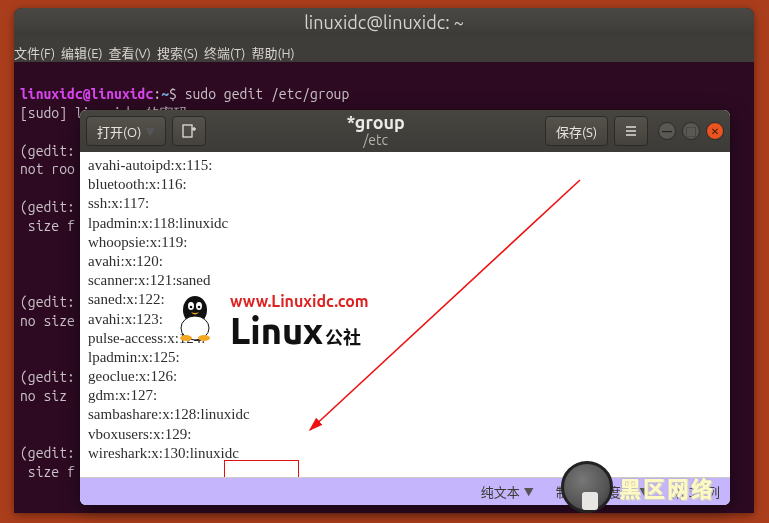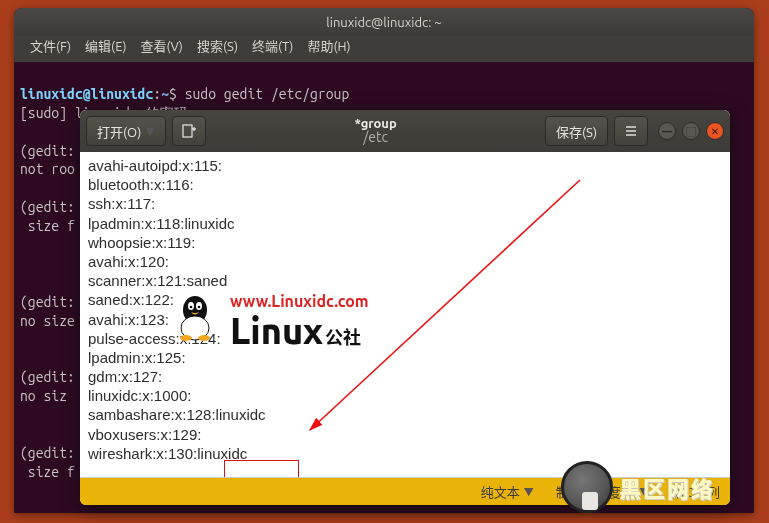--- a/index.html
+++ b/index.html
@@ -15,36 +15,36 @@
     position: absolute; left: 14px; top: 8px;
     width: 740px; height: 505px;
     background: #2d0a22;
     border-radius: 8px 8px 0 0;
     box-shadow: 0 2px 8px rgba(0,0,0,.4);
     overflow: hidden;
   }
   .term-titlebar {
     height: 28px; background: linear-gradient(#4a4845,#3c3b37);
     display: flex; align-items: center; justify-content: center;
-    color: #d7d3cf; font-size: 13px;
+    color: #d7d3cf; font-size: 18px;
     position: relative;
   }
   .term-menubar {
     height: 26px; background: #3f3d39;
-    display: flex; align-items: flex-start; padding: 0 16px; gap: 14px;
+    display: flex; align-items: flex-end; padding: 0 0; gap: 6px;
     color: #d7d3cf; font-size: 13px;
   }
   .term-menubar span { cursor: default; }
   .term-body {
     font-family: "Ubuntu Mono","DejaVu Sans Mono",monospace;
     font-size: 14px; line-height: 1.35;
     color: #c9c2c6; padding: 4px 6px;
     white-space: pre;
   }
-  .prompt-user { color: #7dd3fc; font-weight: bold; }
+  .prompt-user { color: #d946ef; font-weight: bold; }
   .prompt-sep  { color: #c9c2c6; }
   .prompt-path { color: #729fcf; font-weight: bold; }
   
   .gedit-window {
     position: absolute; left: 80px; top: 110px;
     width: 650px; height: 395px;
     background: #f6f5f4; border-radius: 6px;
     box-shadow: 0 4px 18px rgba(0,0,0,.5);
     overflow: hidden;
     display: flex; flex-direction: column;
@@ -58,39 +58,39 @@
     height: 30px; padding: 0 10px;
     background: linear-gradient(#55524c,#45423d);
     border: 1px solid #2b2a27; border-radius: 4px;
     display: flex; align-items: center; gap: 4px;
     color: #e6e4e1; font-size: 13px;
     cursor: pointer;
     justify-content: center;
   }
   .iconbox { width:34px; justify-content:center; padding:0; }
   .gedit-title { flex:1; text-align:center; line-height:1.1; }
-  .gedit-title .main { font-weight:bold; font-size:13px; color:#eceae7;}
+  .gedit-title .main { font-weight:bold; font-size:18px; color:#eceae7;}
   .gedit-title .sub { font-size:14px; color:#b4b0aa;}
   .winctrl { display:flex; gap:6px; margin-left:4px;}
   .wc { width:18px; height:18px; border-radius:50%; background:#5a5853;
         border:1px solid #2b2a27; display:flex;align-items:center;justify-content:center;
         color:#24231f; font-size:10px; cursor:pointer;}
   .wc.close{ background:#e95420; color:#3b1608;}
   .gedit-body {
     flex:1; background:#ffffff;
-    font-family: Liberation Sans, sans-serif;
+    font-family: Liberation Serif, serif;
     font-size:15px; line-height:1.28; color:#2e2e2e;
     padding: 4px 8px 4px 8px; position:relative; overflow:hidden;
   }
   .gedit-body .line { white-space:pre; }
   .highlight-box {
     position:absolute; border:1px solid #d11; pointer-events:none;
   }
   .gedit-status {
-    height:28px; background:#eab308; border-top:1px solid #cfcbc5;
+    height:28px; background:#c4b5fd; border-top:1px solid #cfcbc5;
     display:flex; align-items:center; justify-content:flex-end;
     gap:22px; padding:0 10px; font-size:13px; color:#3b3a36;
   }
   .status-item { display:flex; align-items:center; gap:4px;}
   .dd { font-size:10px; color:#555;}
   
   .arrow-svg { position:absolute; left:0; top:0; pointer-events:none; }
   
   .linux-logo {
     position:absolute; left:230px; top:292px; width:180px; height:80px;
@@ -196,22 +196,22 @@
 <div class="line">bluetooth:x:116:</div>
 <div class="line">ssh:x:117:</div>
 <div class="line">lpadmin:x:118:linuxidc</div>
 <div class="line">whoopsie:x:119:</div>
 <div class="line">avahi:x:120:</div>
 <div class="line">scanner:x:121:saned</div>
 <div class="line">saned:x:122:</div>
 <div class="line">avahi:x:123:</div>
 <div class="line">pulse-access:x:124:</div>
 <div class="line">lpadmin:x:125:</div>
+<div class="line">geoclue:x:126:</div>
 <div class="line">gdm:x:127:</div>
-<div class="line">linuxidc:x:1000:</div>
 <div class="line">sambashare:x:128:linuxidc</div>
 <div class="line">vboxusers:x:129:</div>
 <div class="line">wireshark:x:130:linuxidc</div>
     <div class="highlight-box" style="left:144px; top:308px; width:75px; height:18px;"></div>
   </div>
 
   <div class="gedit-status">
     <div class="status-item">
       <span>纯文本</span>
         <span class="dd">▼</span>

